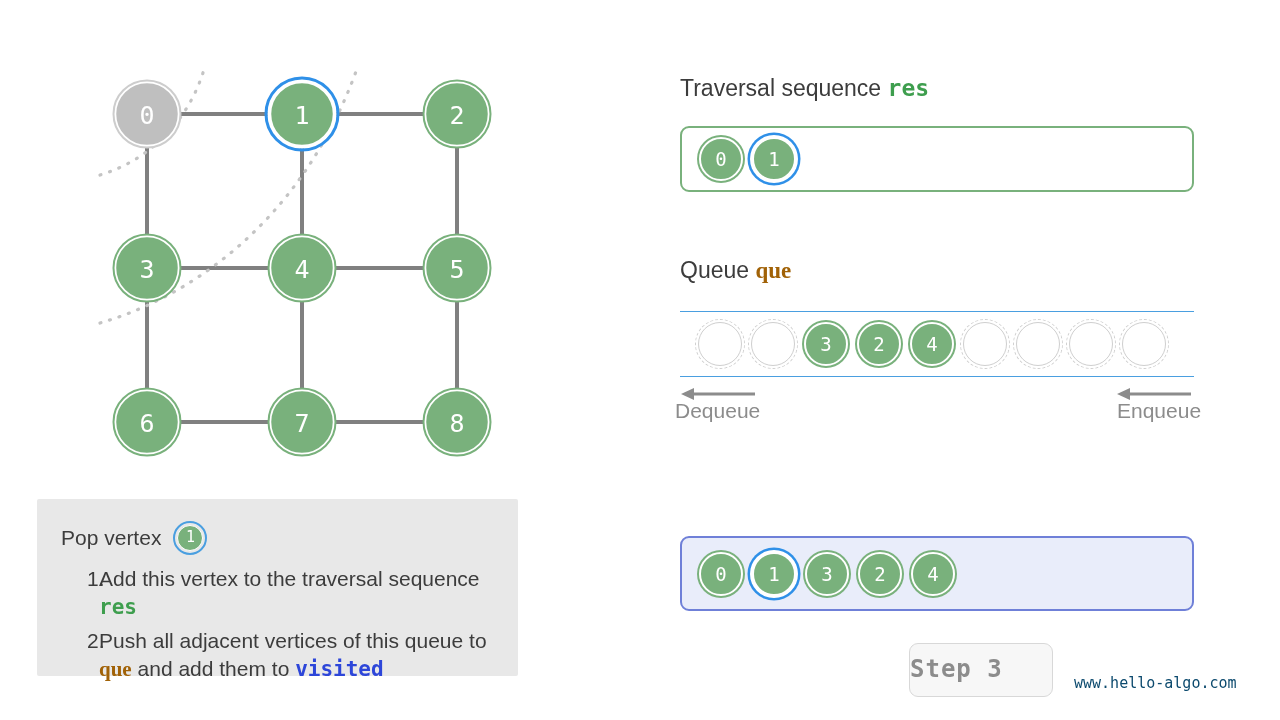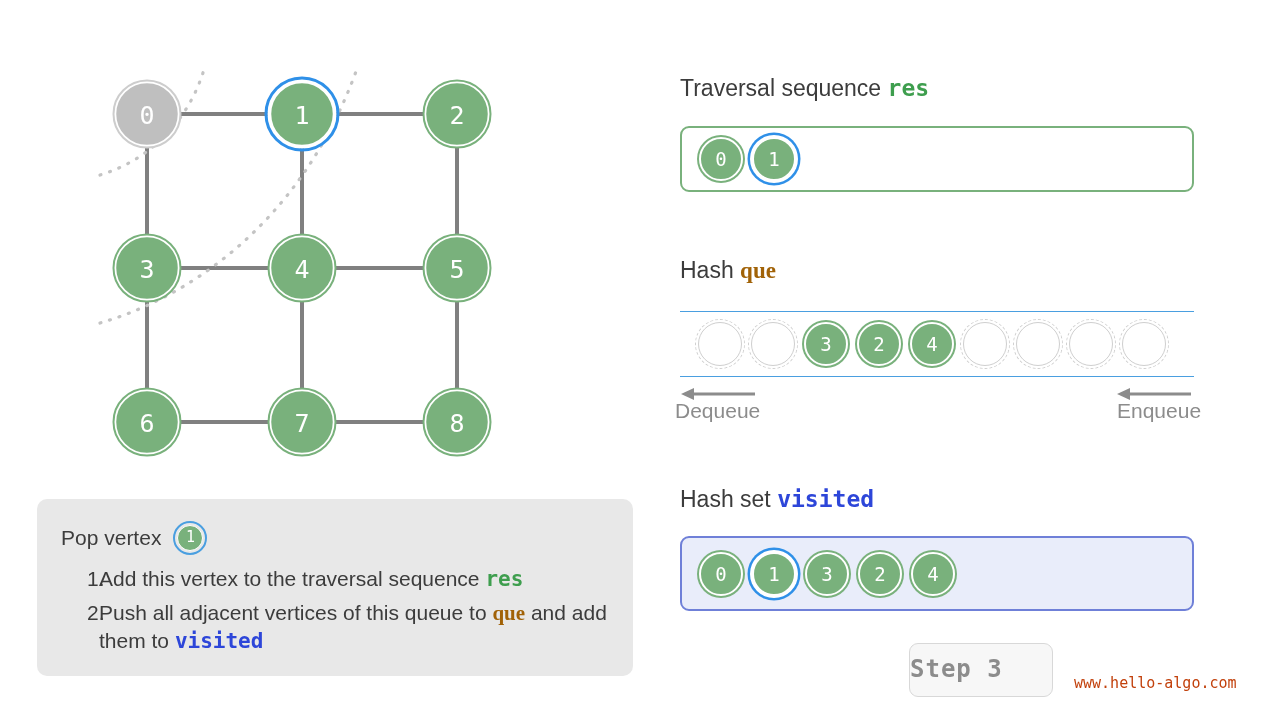--- a/index.html
+++ b/index.html
@@ -32,24 +32,24 @@
     fill: #ffffff;
     text-anchor: middle;
     dominant-baseline: central;
   }
 
   
   #explain-box {
     position: absolute;
     left: 37px;
     top: 499px;
-    width: 596px;
+    width: 481px;
     height: 177px;
     background: #e8e8e8;
-    border-radius: 10px;
+    border-radius: 2px;
     box-sizing: border-box;
     padding: 18px 24px 0 24px;
   }
   #explain-lead {
     font-size: 21px;
     color: #3c3c3c;
     display: flex;
     align-items: center;
     height: 42px;
     white-space: pre;
@@ -262,21 +262,21 @@
     color: #8c8c8c;
     line-height: 51px;
     letter-spacing: 1px;
   }
   #watermark {
     position: absolute;
     left: 1074px;
     top: 674px;
     font-family: "DejaVu Sans Mono", monospace;
     font-size: 15px;
-    color: #c2410c;
+    color: #0c4a6e;
     white-space: pre;
   }
 </style>
 </head>
 <body>
 
 <div id="graph-panel">
   <svg id="graph-svg" width="640" height="490" viewBox="0 0 640 490">
 
     <g stroke="#808080" stroke-width="4" stroke-linecap="butt">
@@ -387,21 +387,21 @@
   <div id="res-box">
     <span class="circ">
       <span class="body">0</span>
     </span>
     <span style="width:9px;flex:0 0 9px;"></span>
     <span class="circ sel">
       <span class="body">1</span>
     </span>
   </div>
 
-  <div class="section-title" style="left:1px; top:257px;"><span>Hash </span><span class="code-blue">que</span></div>
+  <div class="section-title" style="left:1px; top:257px;"><span>Queue </span><span class="code-blue">que</span></div>
 
   <div id="queue-track">
     <span class="circ empty">
       <span class="dash"></span>
       <span class="body"></span>
     </span>
     <span class="circ empty">
       <span class="dash"></span>
       <span class="body"></span>
     </span>
@@ -439,21 +439,20 @@
     </svg>
     <svg class="arrow right" viewBox="0 0 74 16">
       <line x1="74" y1="8" x2="10" y2="8" stroke="#8c8c8c" stroke-width="3.2"></line>
       <polygon points="0,8 13,2 13,14" fill="#8c8c8c"></polygon>
     </svg>
   </div>
 
   <div class="arrow-label" id="dequeue-label">Dequeue</div>
   <div class="arrow-label" id="enqueue-label">Enqueue</div>
 
-  <div class="section-title" style="left:1px; top:486px;"><span>Hash set </span><span class="code-indigo">visited</span></div>
 
   <div id="visited-box">
     <span class="circ">
       <span class="body">0</span>
     </span>
     <span class="circ sel">
       <span class="body">1</span>
     </span>
     <span class="circ">
       <span class="body">3</span>

